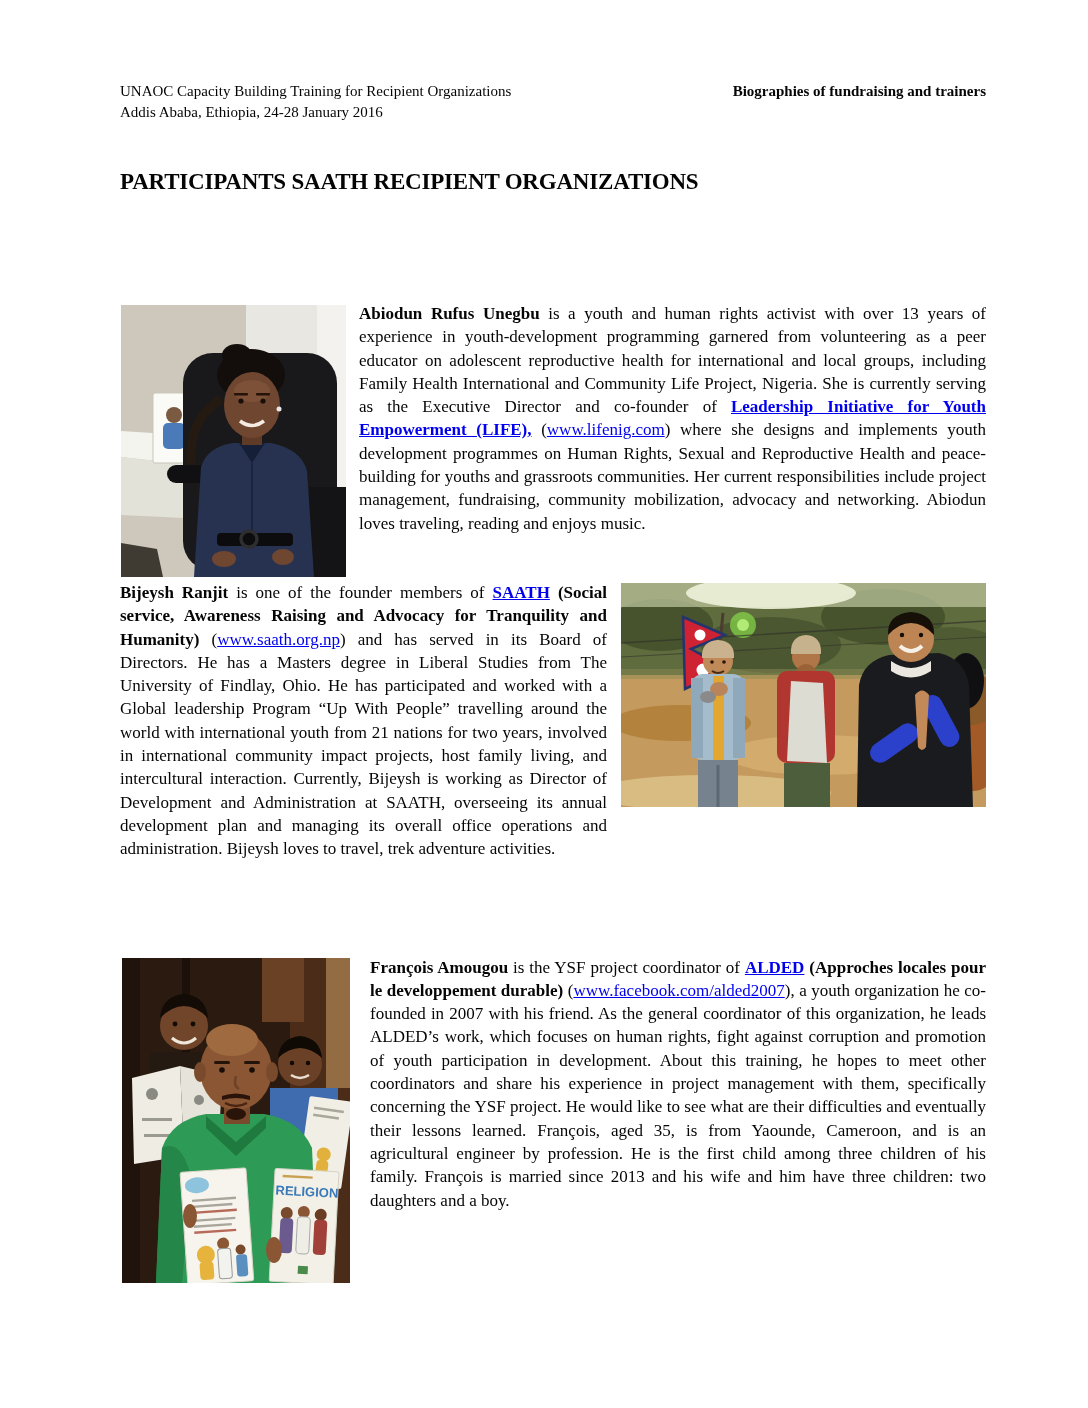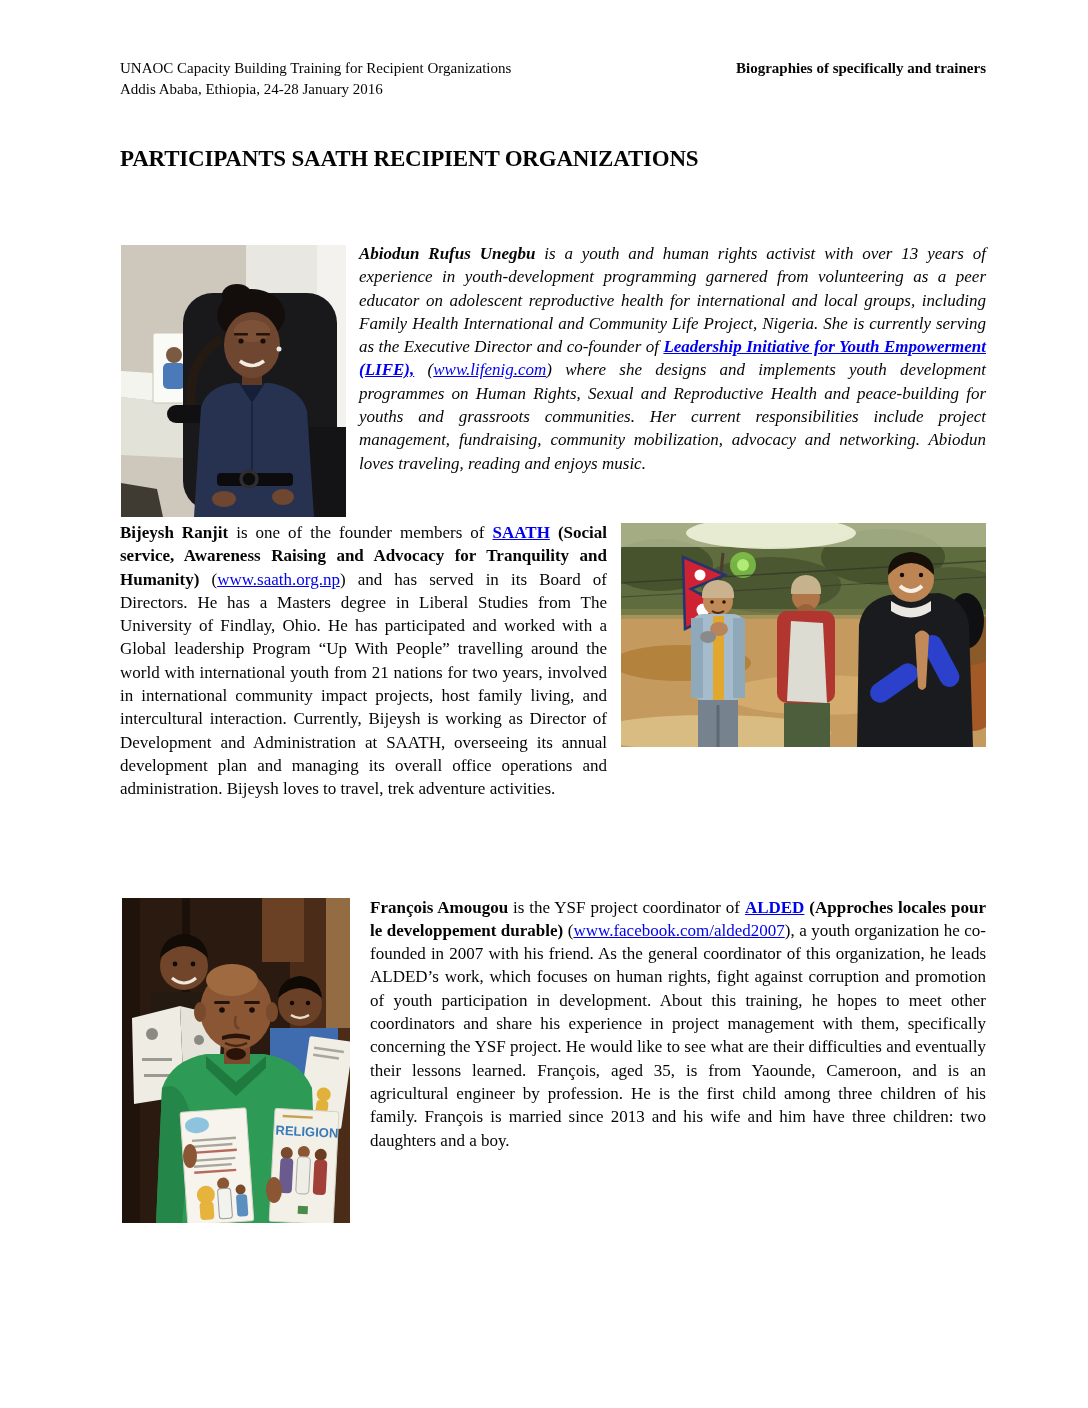--- a/index.html
+++ b/index.html
@@ -1,50 +1,50 @@
 <!DOCTYPE html>
 <html><head>
 <meta charset="utf-8">
 <style>
   * { box-sizing: border-box; }
   html,body { margin:0; padding:0; background:#fff; }
   .page {
     width:1088px; height:1408px; background:#ffffff; position:relative;
-    padding:58px 102px 0 120px;
+    padding:81px 102px 0 120px;
     font-family:"Liberation Serif","DejaVu Serif",serif;
     color:#050505;
   }
   .doc-header { display:flex; justify-content:space-between; align-items:flex-start;
     font-size:15px; line-height:21px; }
   .doc-header .hdr-right { font-weight:bold; text-align:right; white-space:nowrap; }
   h1.page-title { font-size:23px; line-height:28px; margin:45px 0 0 0; font-weight:bold; letter-spacing:-0.2px; }
   .bio { text-align:justify; font-size:17px; line-height:23.3px; }
   .bio::after { content:""; display:block; clear:both; }
   .bio p { margin:0; }
-  .bio1 { margin-top:69px;font-style:italic; }
+  .bio1 { margin-top:106px; }
   .bio2 { }
   .bio3 { margin-top:95px; }
   .photo { display:block; }
   .photo1 { float:left; width:225px; height:272px; margin:3px 13px 4px 1px; }
   .photo2 { float:right; width:365px; height:224px; margin:2px 0 9px 14px; }
   .photo3 { float:left; width:228px; height:325px; margin:2px 20px 4px 2px; }
   .seg-bold { font-weight:bold; }
   a.doc-link { color:#0000EE; text-decoration:underline; cursor:pointer; }
 </style>
 </head>
 <body>
 
 <div class="page">
 
   <header class="doc-header">
     <div class="hdr-left">
       <div>UNAOC Capacity Building Training for Recipient Organizations</div>
       <div>Addis Ababa, Ethiopia, 24-28 January 2016</div>
     </div>
-    <div class="hdr-right">Biographies of specifically and trainers</div>
+    <div class="hdr-right">Biographies of fundraising and trainers</div>
   </header>
 
   <h1 class="page-title">PARTICIPANTS SAATH RECIPIENT ORGANIZATIONS</h1>
 
   <section class="bio bio1">
     <svg class="photo photo1" viewBox="0 0 225 272" role="img" aria-label="Abiodun Rufus Unegbu seated in a black office chair wearing a navy shirt">
       <rect width="225" height="272" fill="#cdc7bc"></rect>
       <rect x="125" width="100" height="272" fill="#e9e7e1"></rect>
       <rect x="196" width="29" height="272" fill="#f3f2ee"></rect>
 

